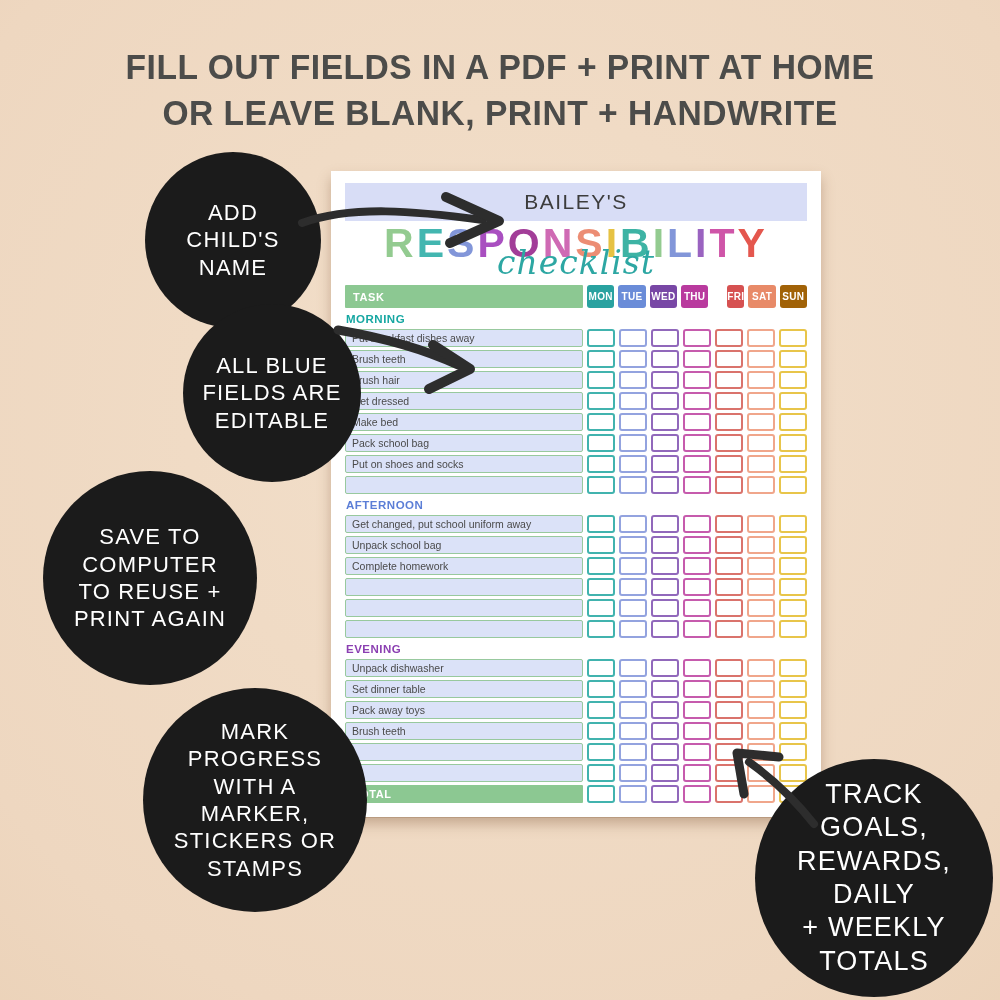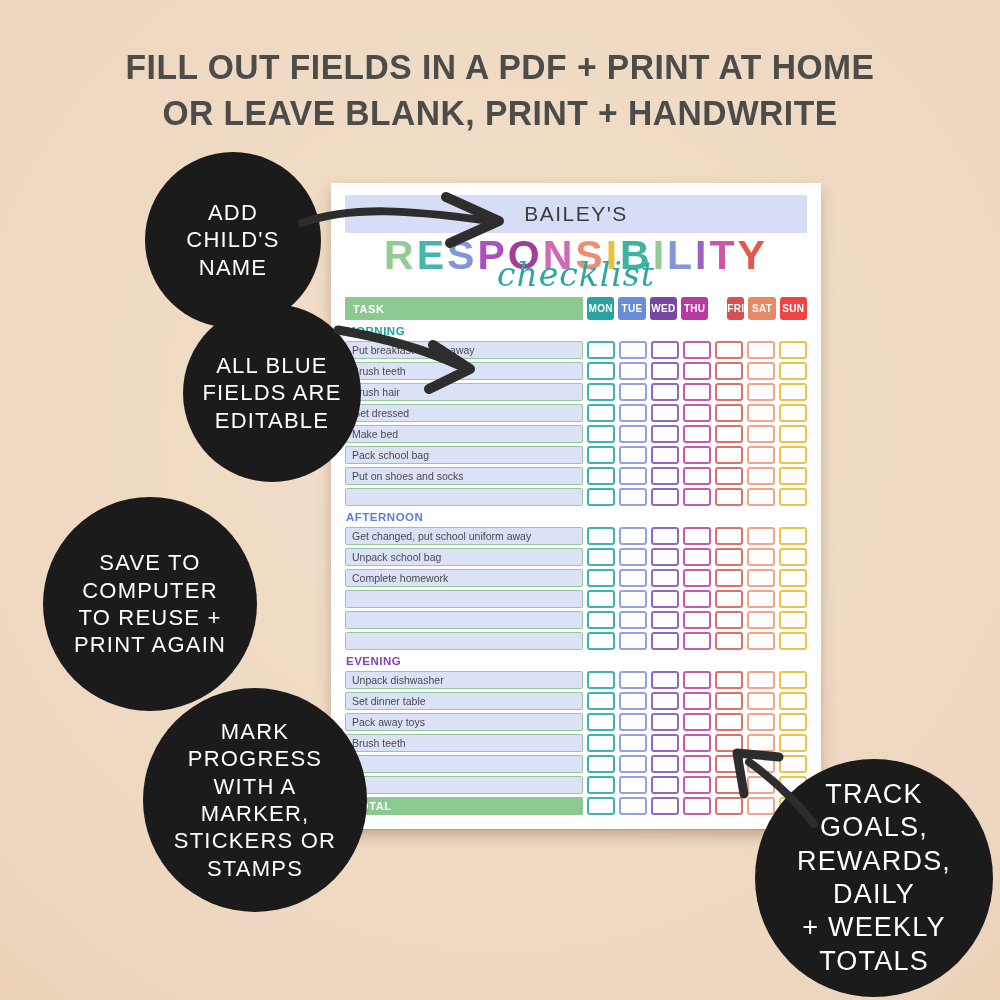--- a/index.html
+++ b/index.html
@@ -10,21 +10,21 @@
   }
   
   .headline{
     position:absolute;top:44px;left:0;width:1000px;text-align:center;
     color:#4c4c4a;font-weight:700;font-size:35px;line-height:1.32;
     letter-spacing:.5px;transform:scaleX(.96);transform-origin:center;
     z-index:1;
   }
   
   .paper{
-    position:absolute;left:331px;top:183px;width:490px;height:646px;
+    position:absolute;left:331px;top:171px;width:490px;height:646px;
     background:#ffffff;box-sizing:border-box;padding:12px 14px 0 14px;
     box-shadow:0 7px 12px rgba(130,90,60,.38), 0 1px 0 rgba(130,90,60,.25);
     z-index:5;
   }
   .name-band{
     height:38px;background:#d8ddf6;display:flex;align-items:center;justify-content:center;
     font-size:21px;color:#3c3c3c;letter-spacing:1.5px;
   }
   .title-letters{
     text-align:center;margin-top:4px;font-weight:700;font-size:41px;line-height:36px;
@@ -63,21 +63,21 @@
   }
   
   .callout{
     position:absolute;background:#1b1b1b;border-radius:50%;
     display:flex;align-items:center;justify-content:center;text-align:center;
     color:#fff;z-index:20;
   }
   .callout span{white-space:pre-line;font-size:22px;line-height:1.24;letter-spacing:1.2px;}
   .c1{left:145px;top:152px;width:176px;height:176px;}
   .c2{left:183px;top:304px;width:178px;height:178px;}
-  .c3{left:43px; top:497px;width:214px;height:214px;}
+  .c3{left:43px; top:471px;width:214px;height:214px;}
   .c4{left:143px;top:688px;width:224px;height:224px;}
   .c5{left:755px;top:759px;width:238px;height:238px;}
   .c5 span{font-size:27px;}
   
   .arrows{position:absolute;left:0;top:0;width:1000px;height:1000px;pointer-events:none;z-index:30;}
   .arrows path{stroke:#2d2d2d;fill:none;stroke-linecap:round;stroke-linejoin:round;}
 </style>
 </head>
 <body>
 
@@ -95,21 +95,21 @@
   <div class="subtitle">checklist</div>
 
   <div class="grid-row header-row" id="header-row">
     <div class="task-band">TASK</div>
   <div class="day-cell" style="background: rgb(41, 162, 160);">MON</div>
       <div class="day-cell" style="background: rgb(106, 140, 216);">TUE</div>
       <div class="day-cell" style="background: rgb(120, 71, 165);">WED</div>
       <div class="day-cell" style="background: rgb(185, 58, 158);">THU</div>
       <div class="day-cell" style="background: rgb(214, 81, 81); margin-left: 15px;">FRI</div>
       <div class="day-cell" style="background: rgb(232, 138, 104);">SAT</div>
-      <div class="day-cell" style="background: #ef4444; text-align: center;">SUN</div>
+      <div class="day-cell" style="background: #a16207; text-align: center;">SUN</div>
     </div>
 
   <div id="sections">
       <div class="section-label" style="color: rgb(22, 167, 162);">MORNING</div>
       <div class="grid-row t-row">
         <div class="task-cell">Put breakfast dishes away</div>
         <div class="checkbox" style="border-color: rgb(65, 179, 174);"></div>
         <div class="checkbox" style="border-color: rgb(147, 163, 223);"></div>
         <div class="checkbox" style="border-color: rgb(145, 104, 187);"></div>
         <div class="checkbox" style="border-color: rgb(198, 91, 173);"></div>

